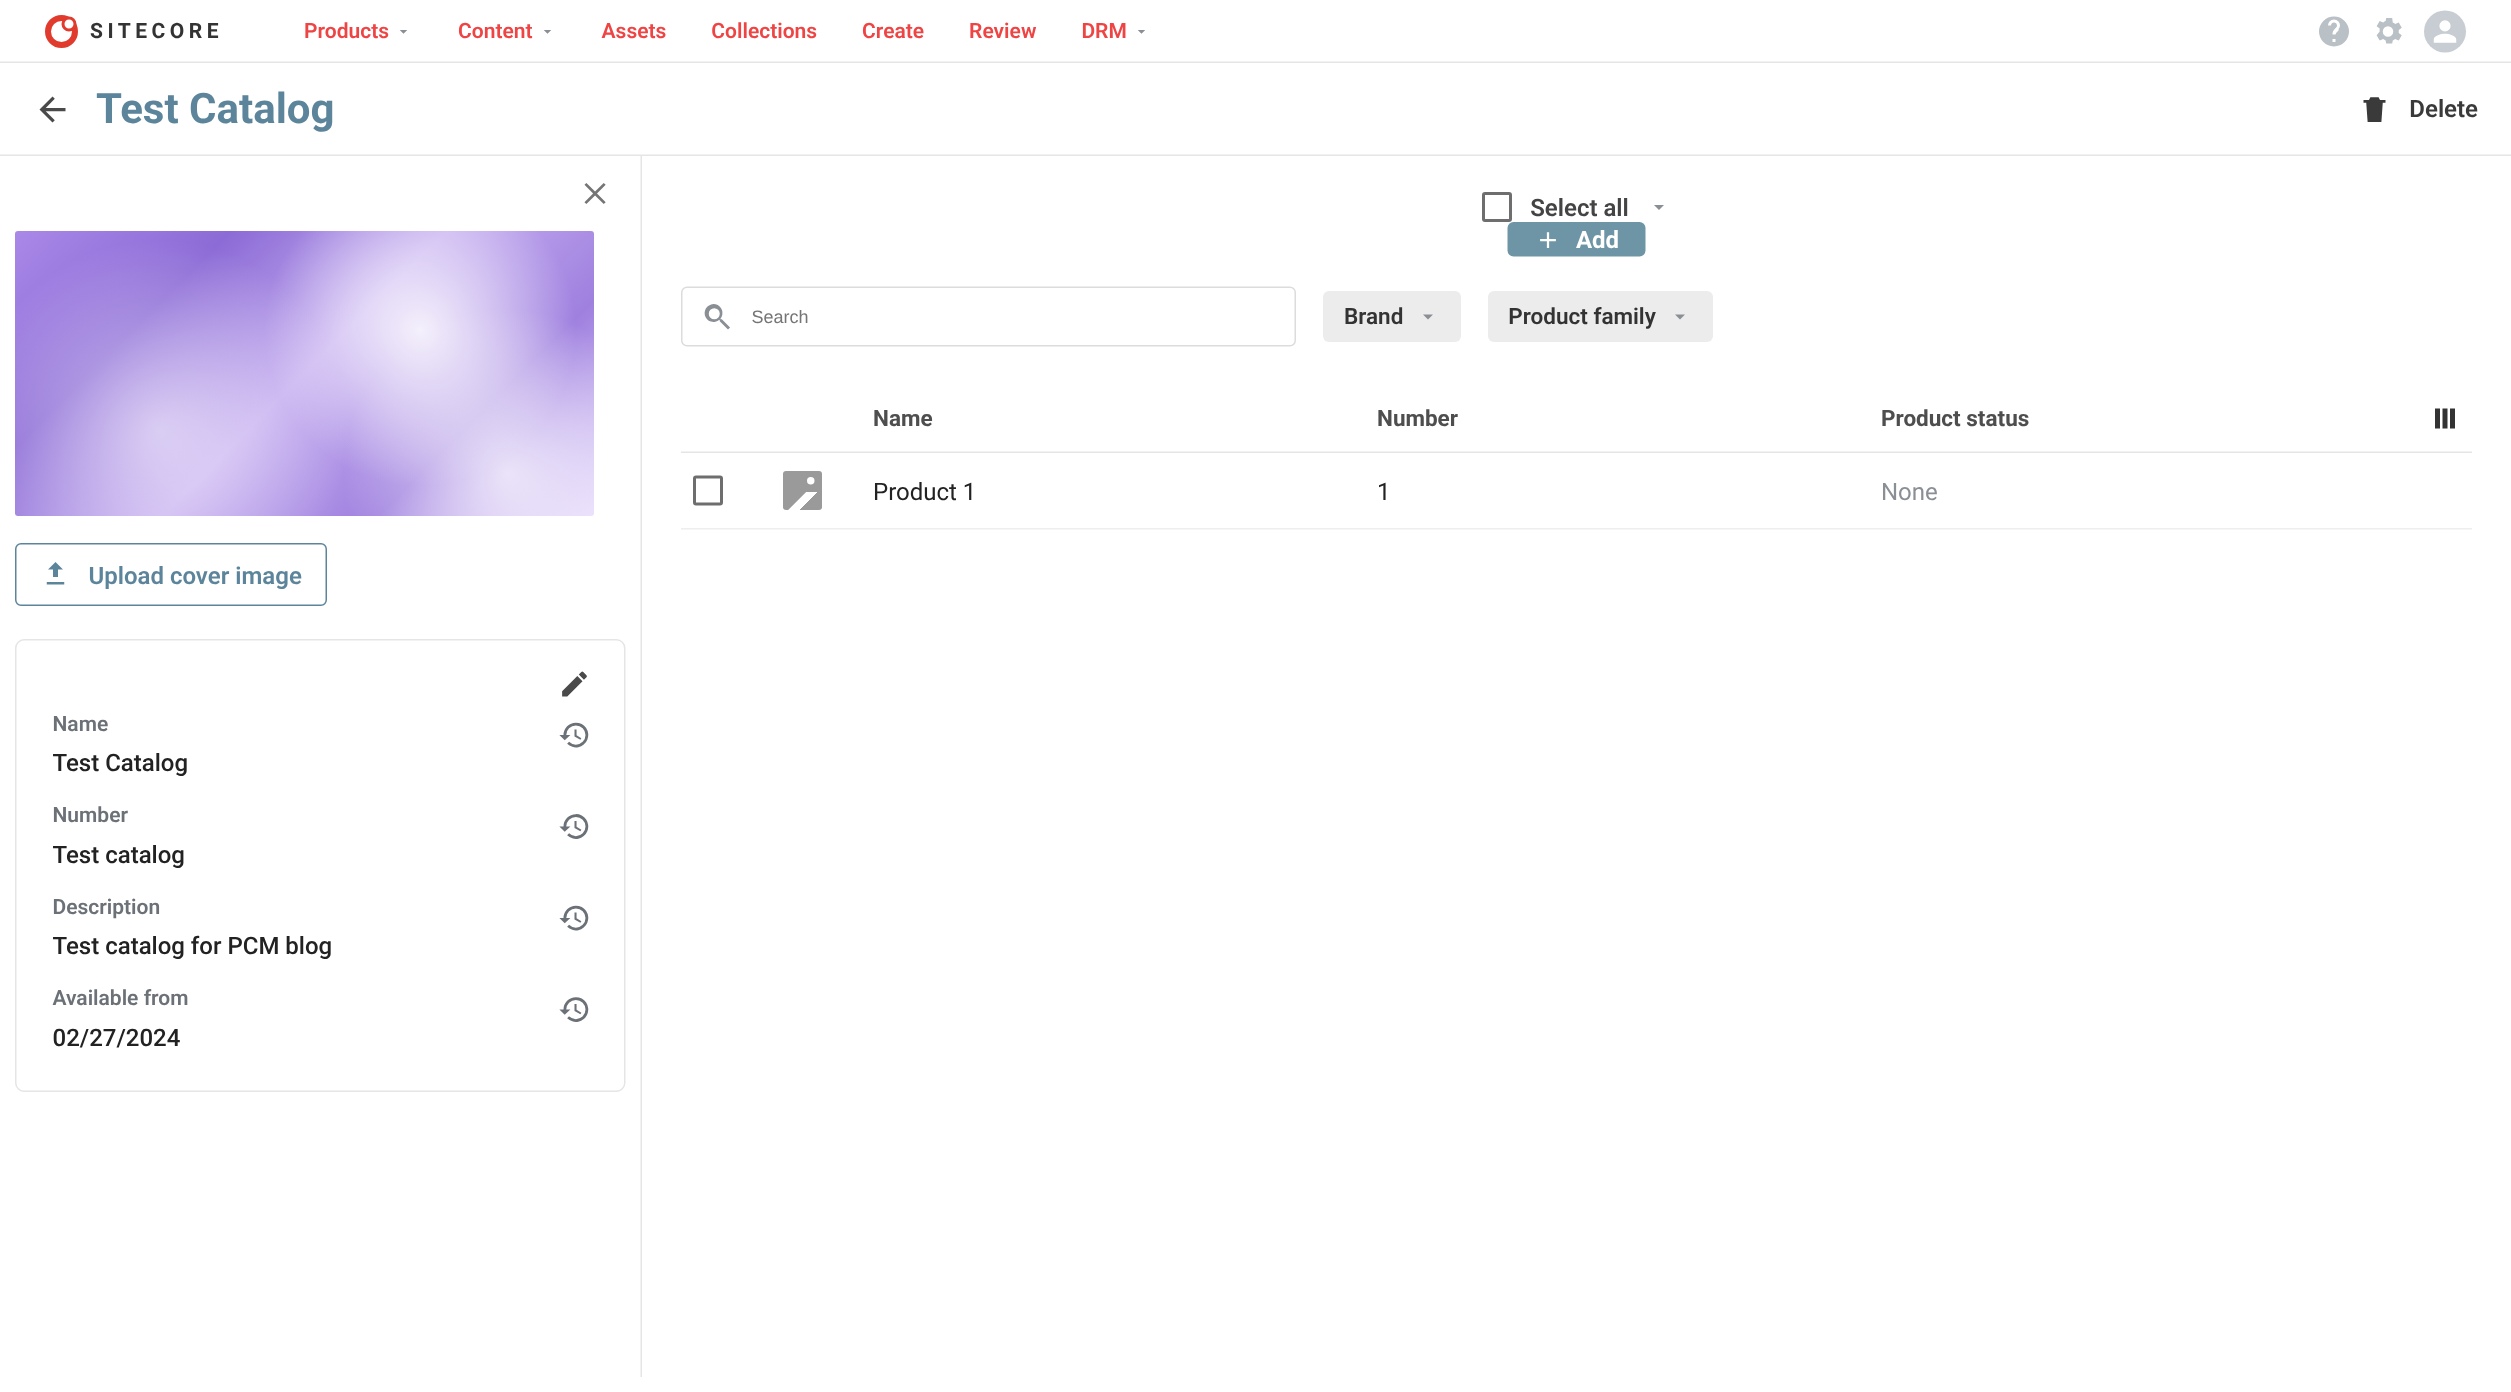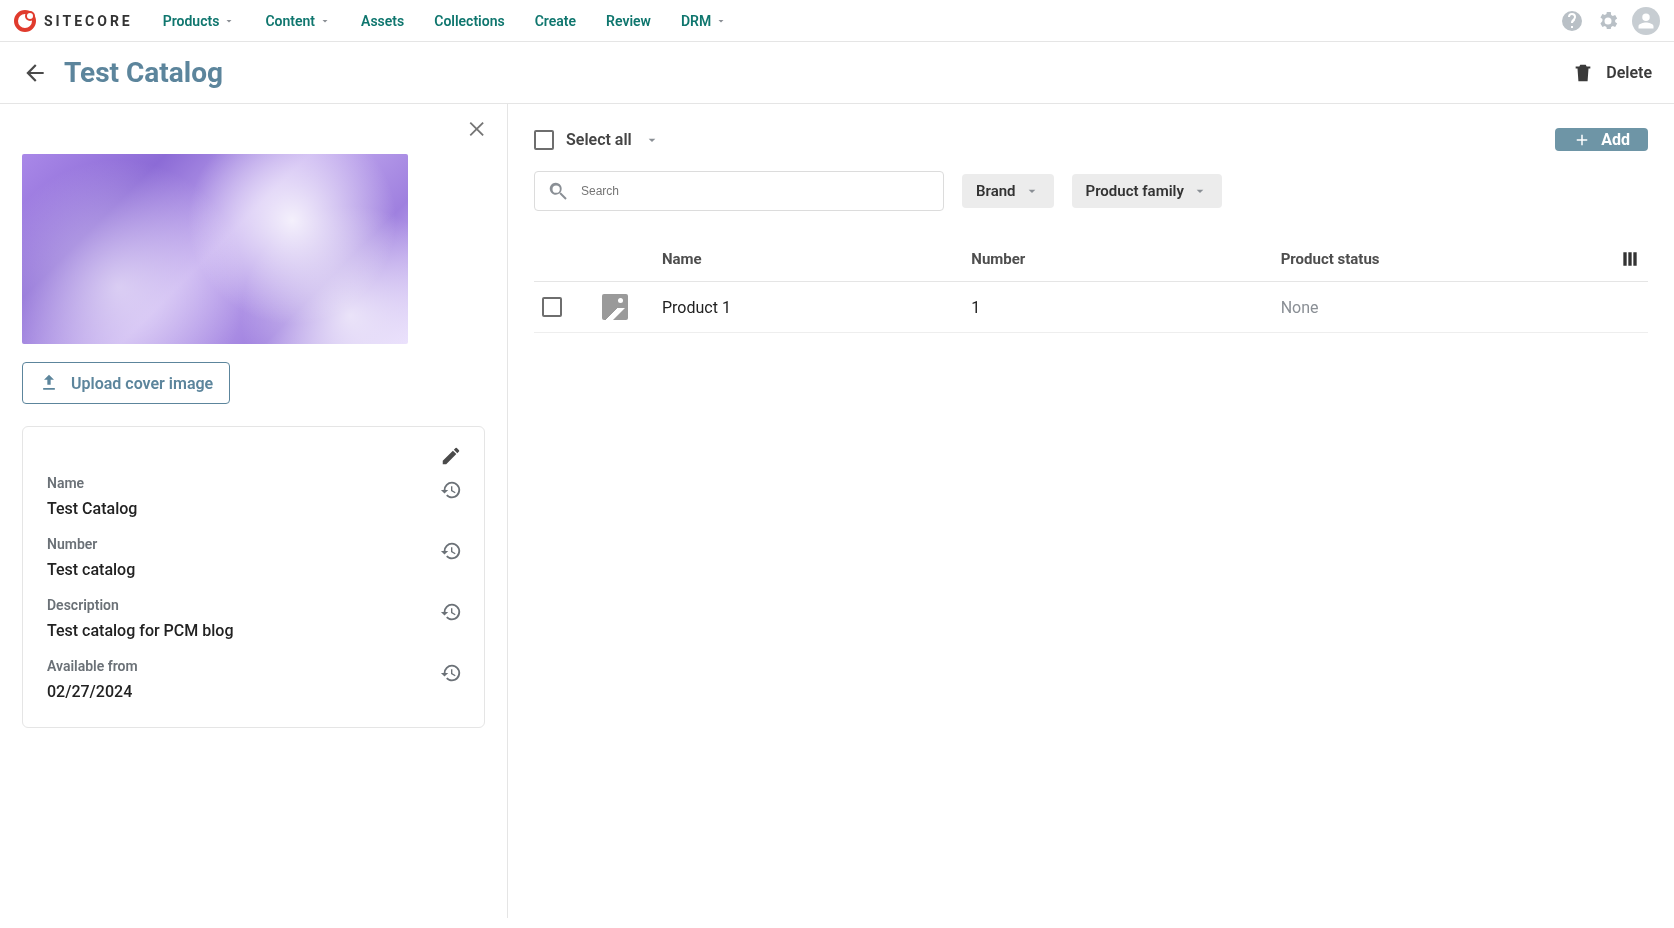--- a/index.html
+++ b/index.html
@@ -10,22 +10,23 @@
     color: #222;
     height: 100%;
   }
   svg { display: block; }
 
   
   .topnav {
     display: flex;
     align-items: center;
     height: 42px;
-    padding: 0 14px;
+    padding: 0 30px;
     border-bottom: 1px solid #e5e5e5;
+    gap: 24px;
   }
   .logo {
     display: flex;
     align-items: center;
     gap: 8px;
     margin-right: 30px;
     font-weight: 700;
     letter-spacing: 3px;
     font-size: 14px;
     color: #333;
@@ -40,21 +41,21 @@
     content: "";
     position: absolute;
     width: 6px; height: 6px;
     border-radius: 50%;
     border: 2px solid #e03b2d;
     top: -3px; right: -3px;
     background: #fff;
   }
   .nav-items { display: flex; gap: 30px; flex: 1; }
   .nav-item {
-    color: #0f766e;
+    color: #ef4444;
     font-size: 14px;
     font-weight: 600;
     display: flex;
     align-items: center;
     gap: 4px;
     cursor: pointer;
   }
   .right-icons { display: flex; gap: 12px; align-items: center; }
   .icon-grey { color: #b9c0c6; }
   .avatar {
@@ -90,23 +91,23 @@
     font-size: 16px;
     cursor: pointer;
   }
 
   
   .body {
     display: flex;
     min-height: calc(100% - 114px);
   }
   .sidebar {
-    width: 508px;
+    width: 428px;
     border-right: 1px solid #e5e5e5;
-    padding: 16px 22px;
+    padding: 16px 10px;
     position: relative;
   }
   .close-x {
     position: absolute;
     right: 18px; top: 14px;
     color: #757575;
     cursor: pointer;
   }
   .cover {
     margin-top: 34px;
@@ -168,20 +169,21 @@
 
   
   .main {
     flex: 1;
     padding: 24px 26px;
   }
   .toolbar-row1 {
     display: flex;
     align-items: center;
     justify-content: space-between;
+    flex-direction: column;
   }
   .select-all {
     display: flex;
     align-items: center;
     gap: 12px;
     color: #444;
     font-weight: 600;
     font-size: 16px;
   }
   .checkbox {

